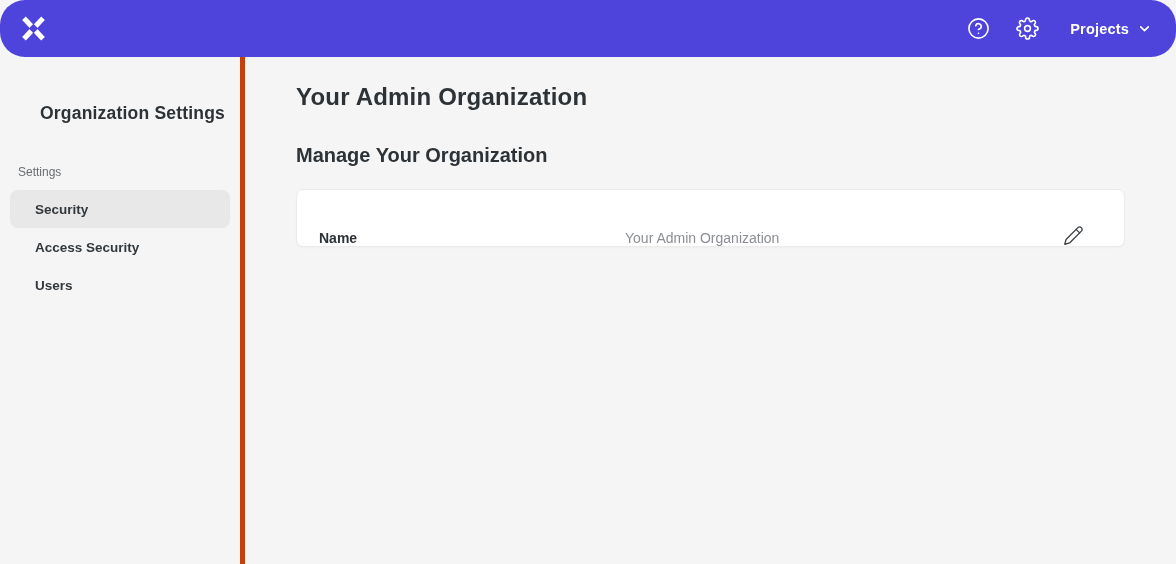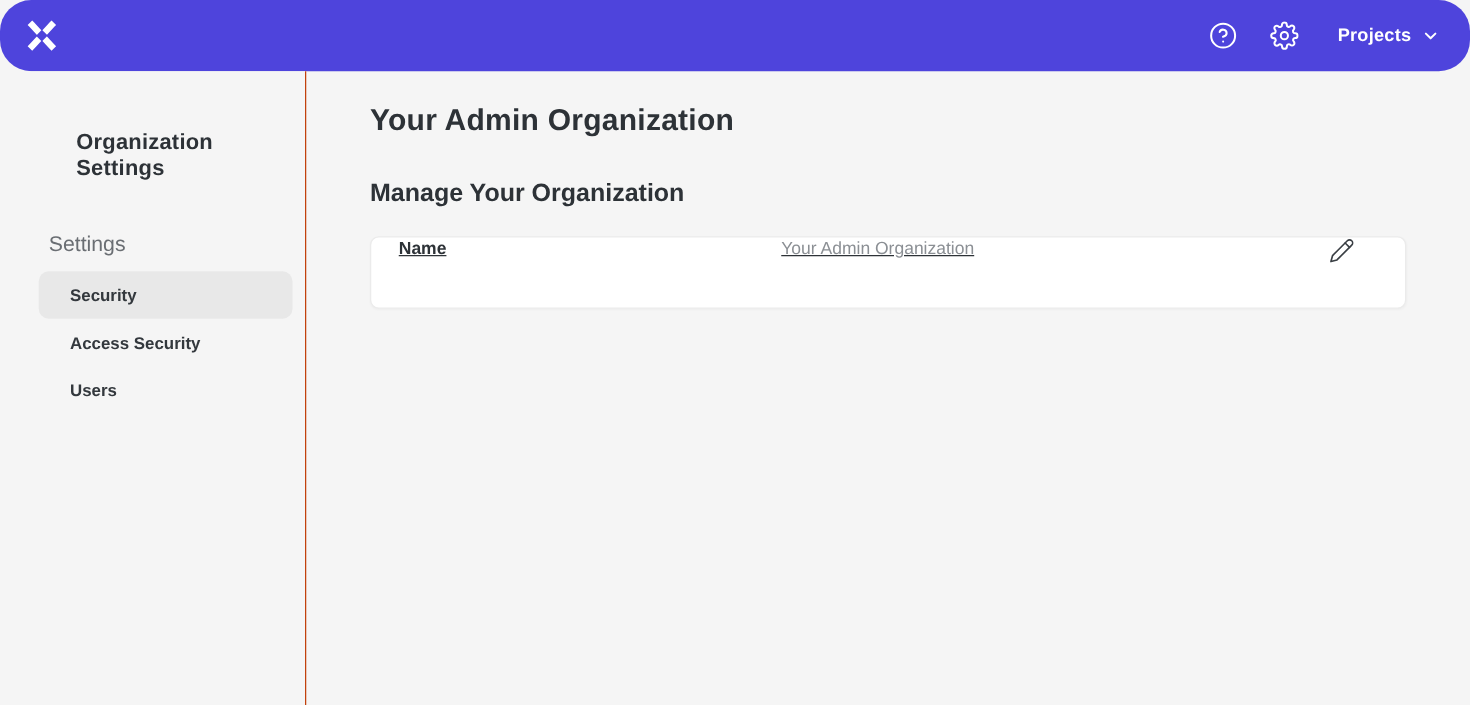--- a/index.html
+++ b/index.html
@@ -52,35 +52,34 @@
   
   .app {
     display: flex;
     height: 507px;
   }
 
   
   .sidebar {
     width: 245px;
     flex: 0 0 245px;
-    border-right: 1px solid #c2410c;
+    border-right: 5px solid #c2410c;
     padding-top: 46px;
     background: #f5f5f5;
-    padding-left: 21px;
   }
   .sidebar-title {
     margin: 0 0 0 40px;
     font-size: 17.5px;
     font-weight: 700;
     color: #2d3237;
     letter-spacing: 0.2px;
   }
   .section-label {
     margin: 41px 0 11px 18px;
-    font-size: 17px;
+    font-size: 12px;
     color: #6a6e73;
     font-weight: 400;
   }
   .nav-item {
     margin: 0 10px;
     height: 38px;
     border-radius: 8px;
     display: flex;
     align-items: center;
     padding-left: 25px;
@@ -110,23 +109,22 @@
     color: #2d3237;
   }
   .card {
     margin-top: 22px;
     height: 58px;
     background: #ffffff;
     border: 1px solid #ebebeb;
     border-radius: 7px;
     box-shadow: 0 1px 2px rgba(0,0,0,0.03);
     display: flex;
-    align-items: flex-start;
+    align-items: flex-end;
     padding: 0 22px;
-    text-decoration: underline;
   }
   .field-label {
     width: 306px;
     font-size: 14px;
     font-weight: 700;
     color: #2d3237;
   }
   .field-value {
     flex: 1;
     font-size: 14px;

